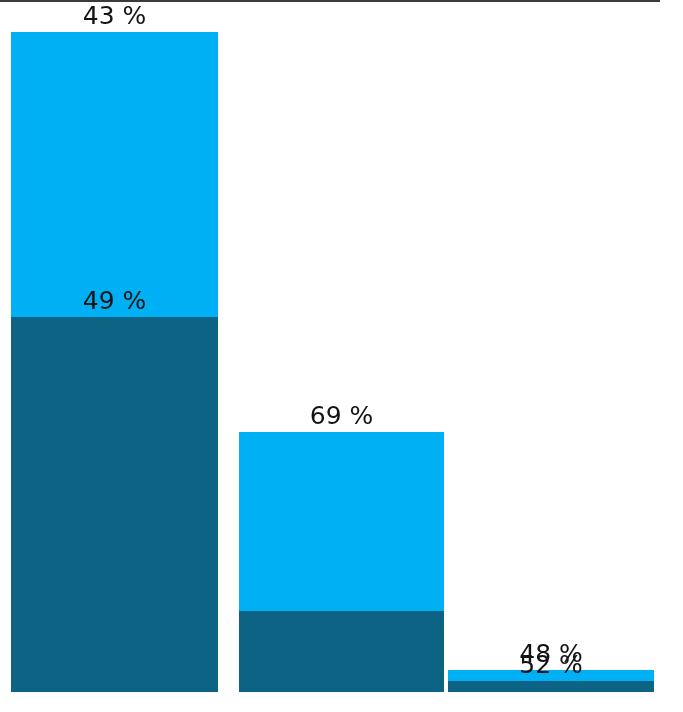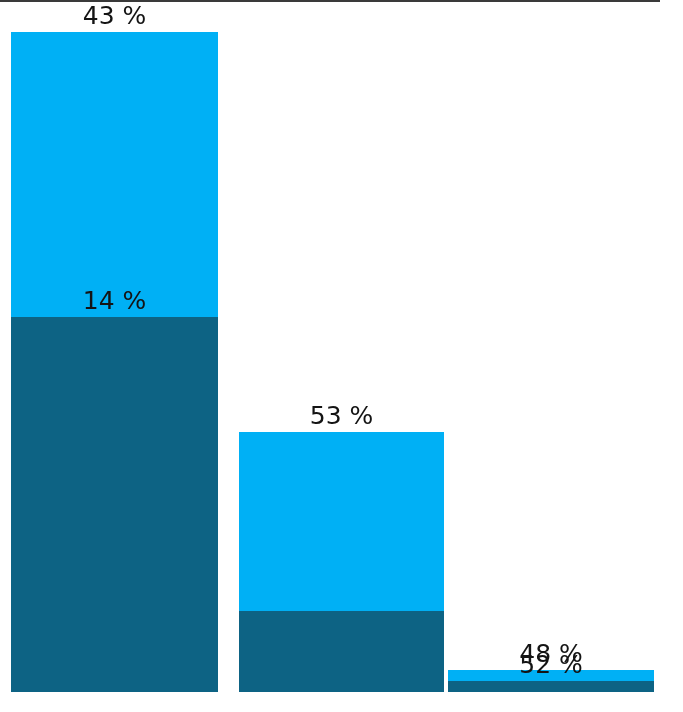--- a/index.html
+++ b/index.html
@@ -79,29 +79,29 @@
   <div id="top-rule"></div>
 
   <div class="plot-area">
 
     <div class="bar-group" style="left:11px; width:207px; height:660px;">
       <div class="bar-stack" style="height:660px;">
         <div class="segment seg-light" style="bottom:375px; height:285px;"></div>
         <div class="segment seg-dark" style="bottom:0px; height:375px;"></div>
       </div>
       <div class="seg-label label-above" style="bottom:661px;">43 %</div>
-      <div class="seg-label label-above" style="bottom:376px;">14 %</div>
+      <div class="seg-label label-above" style="bottom:376px;">49 %</div>
     </div>
 
     <div class="bar-group" style="left:239px; width:205px; height:260px;">
       <div class="bar-stack" style="height:260px;">
         <div class="segment seg-light" style="bottom:81px; height:179px;"></div>
         <div class="segment seg-dark" style="bottom:0px; height:81px;"></div>
       </div>
-      <div class="seg-label label-above" style="bottom:261px;">53 %</div>
+      <div class="seg-label label-above" style="bottom:261px;">69 %</div>
     </div>
 
     <div class="bar-group" style="left:448px; width:206px; height:22px;">
       <div class="bar-stack" style="height:22px;">
         <div class="segment seg-light" style="bottom:11px; height:11px;"></div>
         <div class="segment seg-dark" style="bottom:0px; height:11px;"></div>
       </div>
       <div class="seg-label label-above" style="bottom:23px;">48 %</div>
       <div class="seg-label label-above" style="bottom:12px;margin-top:38px;">52 %</div>
     </div>

